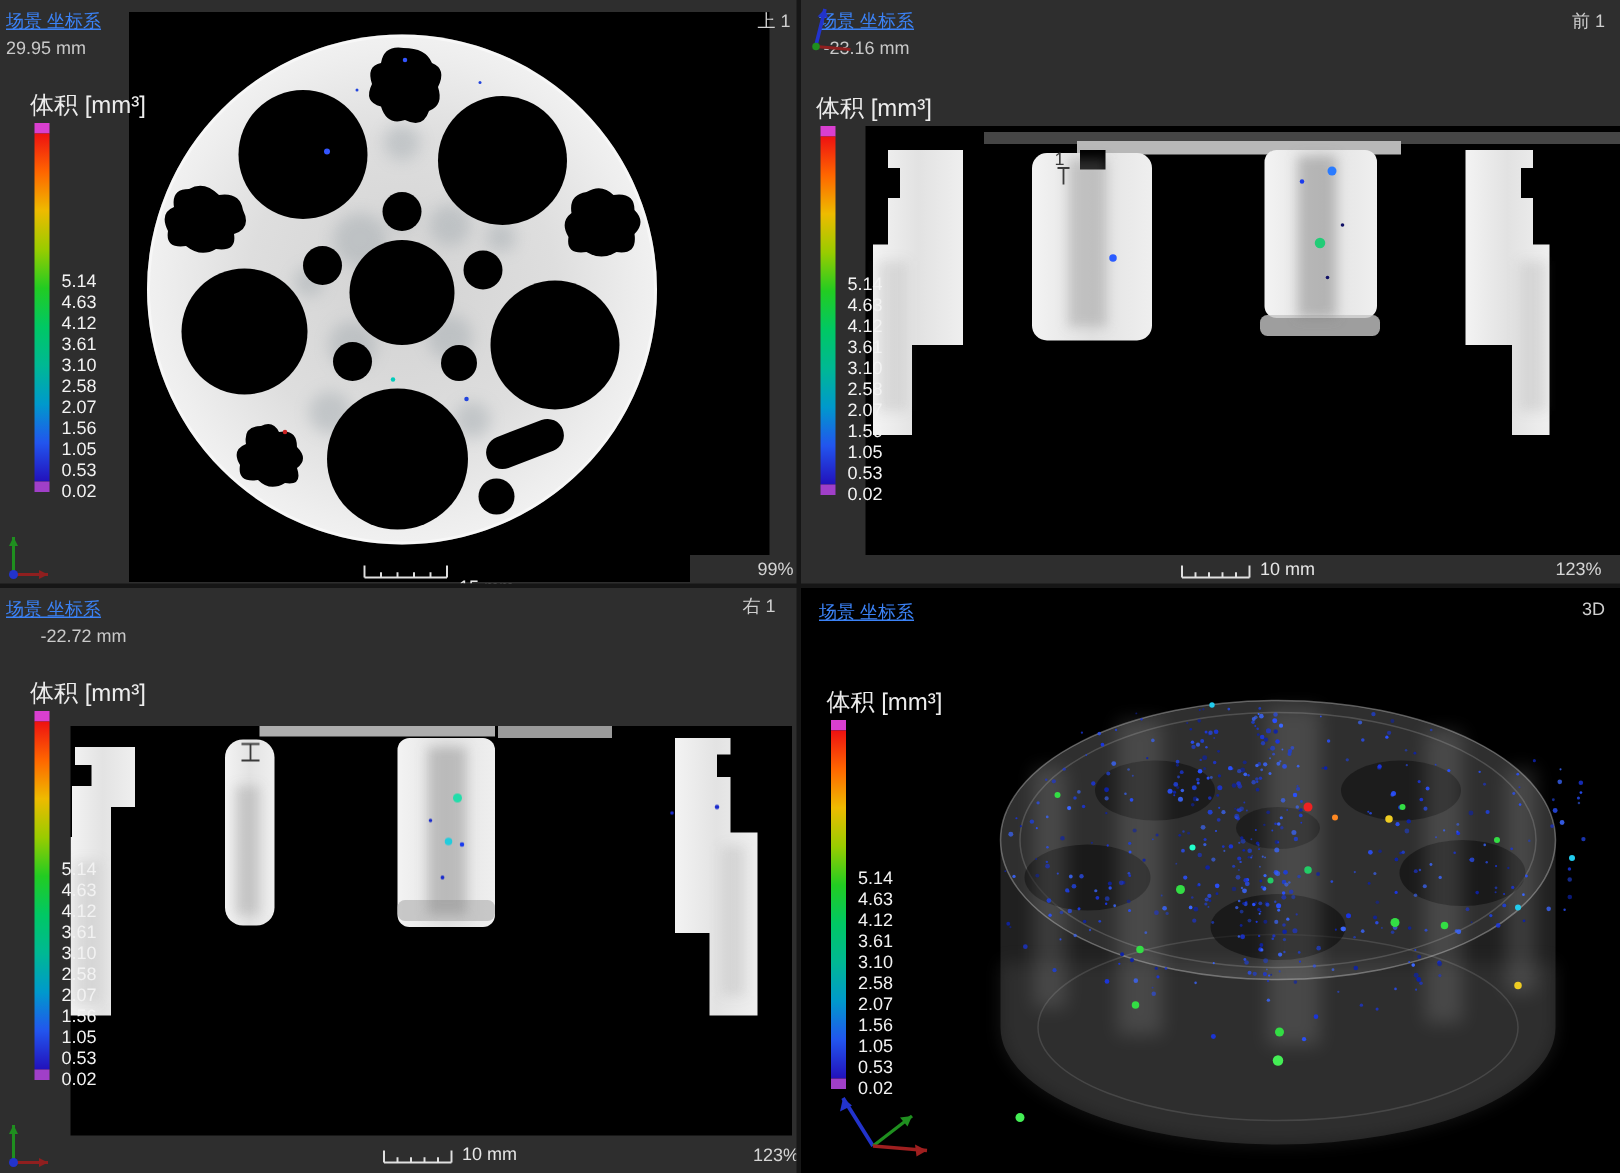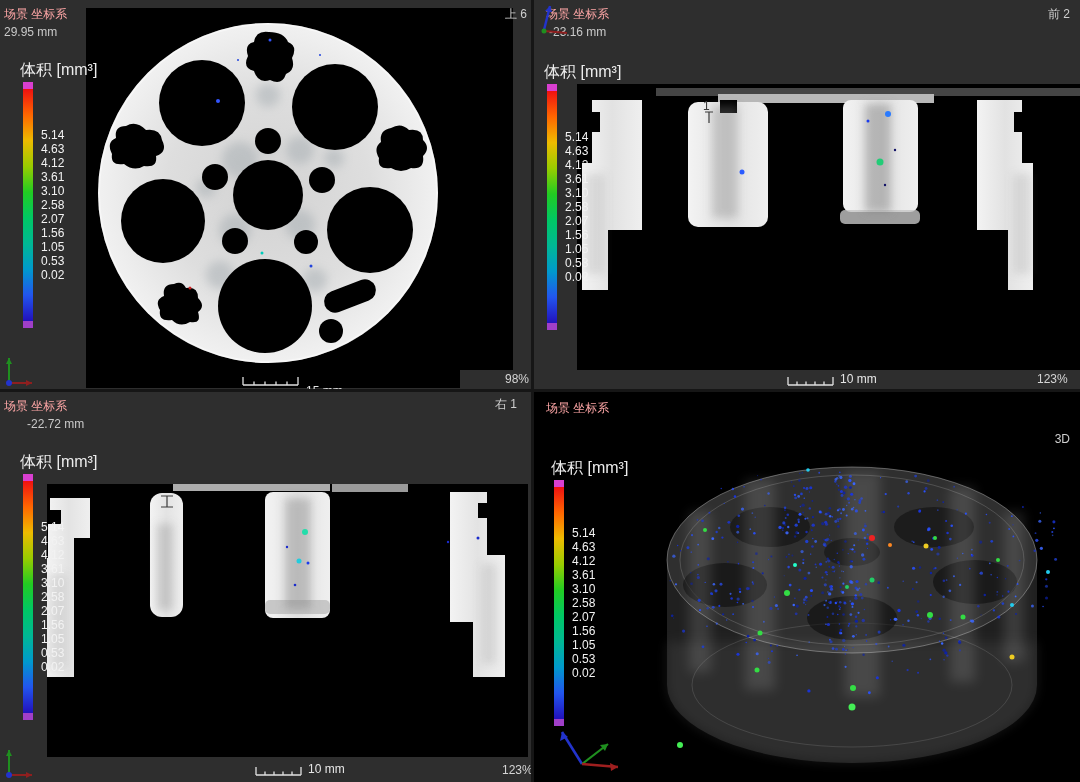--- a/index.html
+++ b/index.html
@@ -4,45 +4,45 @@
 <style>
   html,body{margin:0;padding:0;}
   body{
     width:1080px;height:782px;position:relative;overflow:hidden;
     background:#2e2e2e;
     font-family:"Liberation Sans","DejaVu Sans",sans-serif;
     color:#ddd;
   }
   .quad{position:absolute;overflow:hidden;}
   .black{position:absolute;background:#000;}
-  .vp-title{position:absolute;font-size:12px;color:#fca5a5;white-space:nowrap;z-index:6;}
+  .vp-title{position:absolute;font-size:12px;color:#3b82f6;white-space:nowrap;z-index:6;text-decoration:underline;}
   .vp-pos{position:absolute;font-size:12px;color:#c9c9c9;white-space:nowrap;z-index:6;}
   .vp-name{position:absolute;font-size:12px;color:#cfcfcf;white-space:nowrap;z-index:6;}
   .zoom-label{position:absolute;font-size:12px;color:#d5d5d5;z-index:6;}
   .scale-label{position:absolute;font-size:12px;color:#e6e6e6;z-index:6;}
   .legend{position:absolute;width:62px;z-index:5;}
   .legend-title{font-size:16px;color:#ececec;white-space:nowrap;}
   .legend-bar{position:absolute;left:3px;top:22px;width:10px;height:246px;}
   .legend-bar .cap{position:absolute;left:0;width:10px;height:7px;}
   .legend-bar .grad{position:absolute;left:0;top:7px;width:10px;bottom:7px;}
   .legend-values{position:absolute;left:21px;top:16px;height:258px;display:flex;
-    flex-direction:column;justify-content:center;font-size:12px;color:#f2f2f2;}
+    flex-direction:column;justify-content:flex-end;font-size:12px;color:#f2f2f2;}
   .divider{position:absolute;background:#161616;z-index:8;}
   svg{display:block;}
   .img-svg{position:absolute;z-index:2;}
   .axis-icon{position:absolute;z-index:6;}
   .ruler{position:absolute;z-index:6;}
 </style>
 </head>
 <body>
 
 <div class="quad" style="left:0;top:0;width:531px;height:389px;">
   <div class="vp-title" style="left:4px;top:6px;">场景 坐标系</div>
   <div class="vp-pos" style="left:4px;top:25px;">29.95 mm</div>
-  <div class="vp-name" style="right:4px;top:6px;">上 6</div>
+  <div class="vp-name" style="right:4px;top:6px;">上 1</div>
 
   <div class="black" style="left:86px;top:8px;width:427px;height:362px;"></div>
   <div class="black" style="left:86px;top:8px;width:374px;height:380px;"></div>
 
   <svg class="img-svg" style="left:86px;top:8px;" width="427" height="380" viewBox="0 0 427 380">
     <defs>
       <radialGradient id="discG" cx="50%" cy="50%" r="55%">
         <stop offset="0%" stop-color="#d2d2d2"></stop>
           <stop offset="55%" stop-color="#dedede"></stop>
         <stop offset="85%" stop-color="#eeeeee"></stop>
@@ -116,35 +116,35 @@
         <span>1.05</span>
         <span>0.53</span>
         <span>0.02</span>
       </div>
   </div>
 
   <svg class="ruler" style="left:242px;top:375px;" width="58" height="12" viewBox="0 0 58 12">
     <path d="M1,2 V10 M1,10 H56 M56,2 V10 M12,6.5 V10 M23,6.5 V10 M34,6.5 V10 M45,6.5 V10" stroke="#e0e0e0" stroke-width="1.3" fill="none"></path>
   </svg>
   <div class="scale-label" style="left:306px;top:384px;">15 mm</div>
-  <div class="zoom-label" style="left:505px;top:372px;">98%</div>
+  <div class="zoom-label" style="left:505px;top:372px;">99%</div>
 
   <svg class="axis-icon" style="left:2px;top:352px;" width="36" height="36" viewBox="0 0 36 36">
     <path d="M7,30 L7,6" stroke="#1f8f1f" stroke-width="2"></path>
       <path d="M7,6 L4,12 L10,12 Z" fill="#1f8f1f"></path>
     <path d="M7,31 L30,31" stroke="#8f1f1f" stroke-width="2"></path>
       <path d="M30,31 L24,28 L24,34 Z" fill="#8f1f1f"></path>
     <circle cx="7" cy="31" r="3" fill="#2233cc"></circle>
   </svg>
 </div>
 
 <div class="quad" style="left:534px;top:0;width:546px;height:389px;">
   <div class="vp-title" style="left:12px;top:6px;">场景 坐标系</div>
   <div class="vp-pos" style="left:15px;top:25px;">-23.16 mm</div>
-  <div class="vp-name" style="right:10px;top:6px;">前 2</div>
+  <div class="vp-name" style="right:10px;top:6px;">前 1</div>
 
   <div class="black" style="left:43px;top:84px;width:503px;height:286px;"></div>
 
   <svg class="img-svg" style="left:43px;top:84px;" width="503" height="286" viewBox="0 0 503 286">
     <defs>
       <linearGradient id="slabG" x1="0" y1="0" x2="1" y2="0">
         <stop offset="0%" stop-color="#f3f3f3"></stop>
           <stop offset="50%" stop-color="#e2e2e2"></stop>
           <stop offset="100%" stop-color="#efefef"></stop>
       </linearGradient>
@@ -290,21 +290,21 @@
       <path d="M7,6 L4,12 L10,12 Z" fill="#1f8f1f"></path>
     <path d="M7,31 L30,31" stroke="#8f1f1f" stroke-width="2"></path>
       <path d="M30,31 L24,28 L24,34 Z" fill="#8f1f1f"></path>
     <circle cx="7" cy="31" r="3" fill="#2233cc"></circle>
   </svg>
 </div>
 
 <div class="quad" style="left:534px;top:392px;width:546px;height:390px;">
   <div class="black" style="left:0;top:0;width:546px;height:390px;"></div>
   <div class="vp-title" style="left:12px;top:8px;">场景 坐标系</div>
-  <div class="vp-name" style="right:10px;top:7px;margin-top:33px;">3D</div>
+  <div class="vp-name" style="right:10px;top:7px;">3D</div>
 
   <svg class="img-svg" style="left:0;top:0;" width="546" height="390" viewBox="0 0 546 390">
     <defs>
       <filter id="fBR" x="-50%" y="-50%" width="200%" height="200%">
           <feGaussianBlur stdDeviation="6"></feGaussianBlur>
         </filter>
     </defs>
 
     <path d="M133,168 L133,293 A185,78 0 0 0 503,293 L503,168 A185,93 0 0 1 133,168 Z" fill="#b4b4b4" fill-opacity="0.18"></path>
     <path d="M133,293 A185,78 0 0 0 503,293 L503,250 L133,250 Z" fill="#5a5a5a" opacity="0.25" filter="url(#fBR)"></path>

